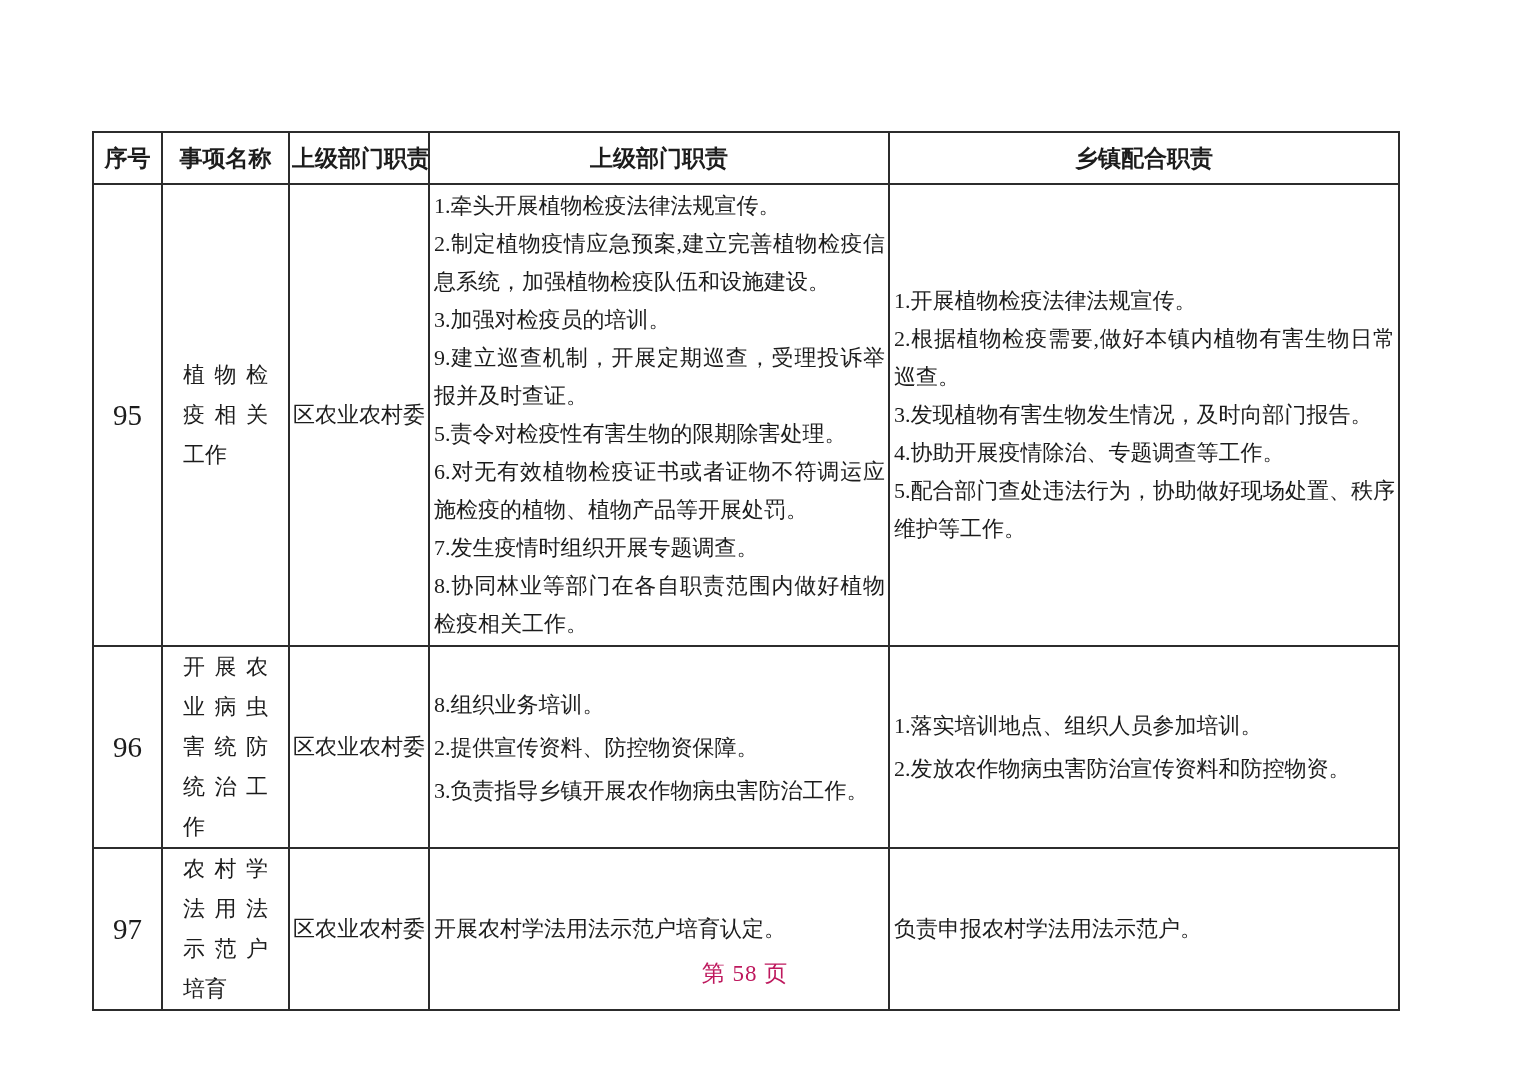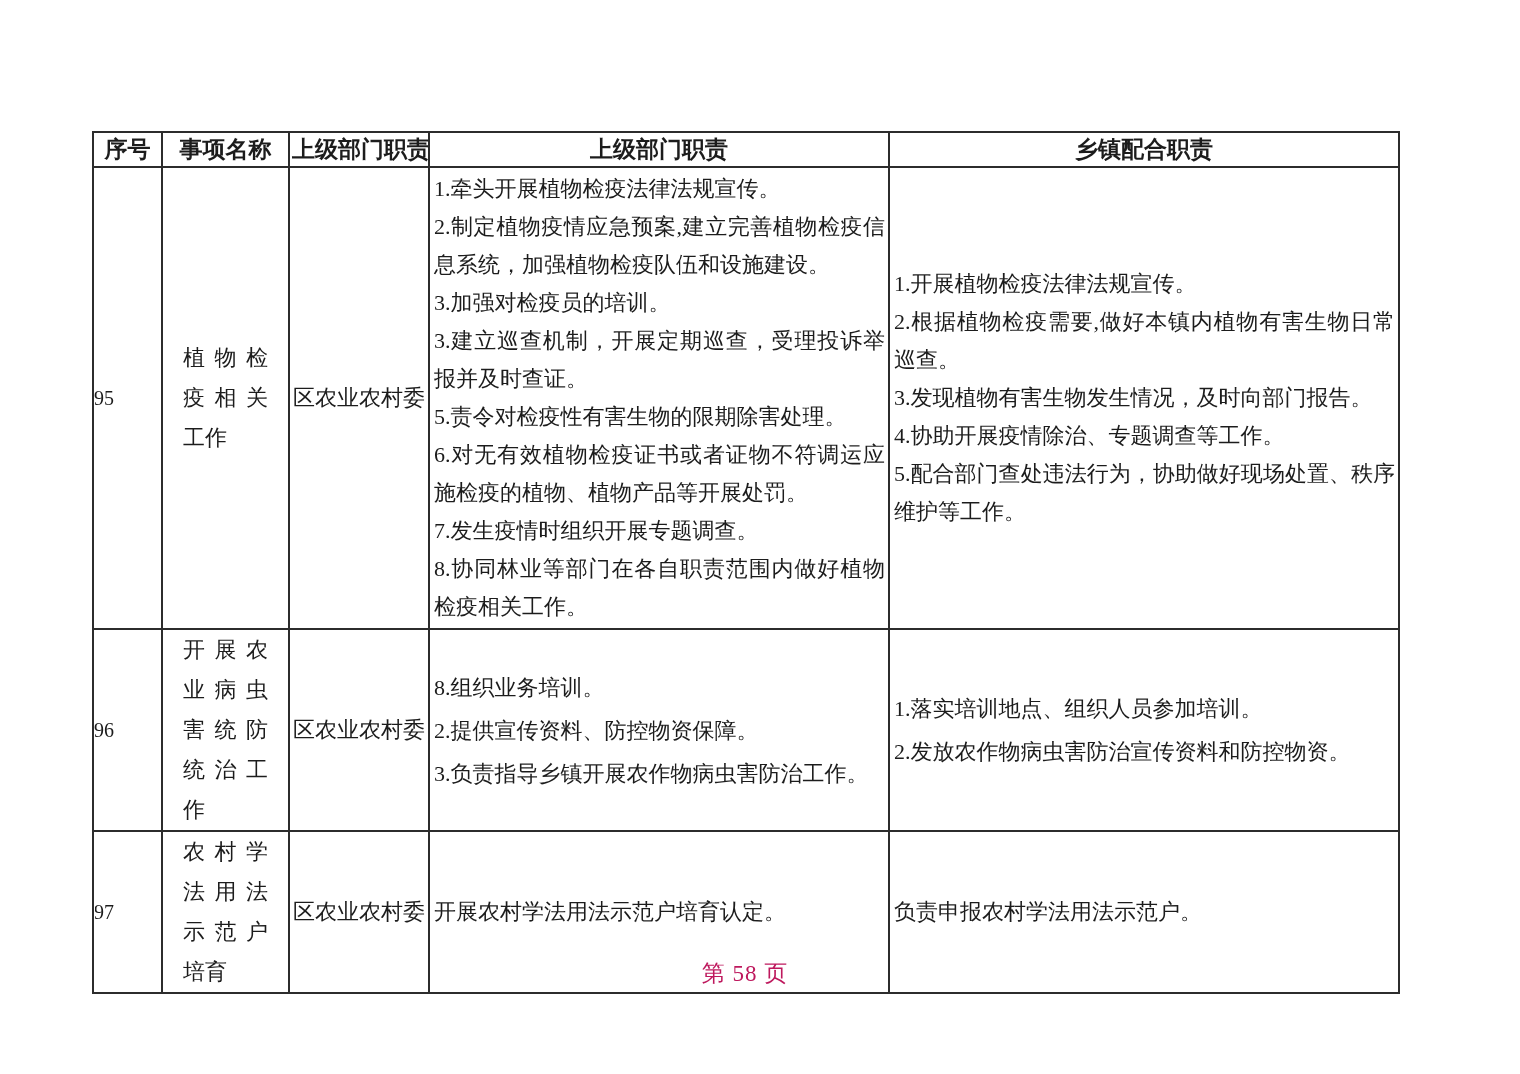--- a/index.html
+++ b/index.html
@@ -21,28 +21,29 @@
   }
   table.duties th, table.duties td {
     border: 2px solid #2c2c2c;
     vertical-align: middle;
     overflow: hidden;
   }
   table.duties th {
     font-family: "Liberation Sans", "DejaVu Sans", sans-serif;
     font-weight: bold;
     font-size: 23px;
-    height: 35px;
+    height: 52px;
     text-align: center;
     padding: 0 2px;
     white-space: nowrap;
     margin-top: 28px;
   }
   td.serial {
-    font-size: 20px;
+    text-align: center;
+    font-size: 29px;
     font-family: "Liberation Serif", "DejaVu Serif", serif;
   }
   td.name {
     padding: 0 20px;
     font-size: 22px;
     line-height: 40px;
     text-align: justify;
     text-justify: inter-character;
   }
   td.dept {
@@ -104,21 +105,21 @@
       </thead>
       <tbody>
         <tr class="row95">
           <td class="serial">95</td>
           <td class="name">植物检疫相关工作</td>
           <td class="dept">区农业农村委</td>
           <td class="duties-cell">
             <p>1.牵头开展植物检疫法律法规宣传。</p>
             <p>2.制定植物疫情应急预案,建立完善植物检疫信息系统，加强植物检疫队伍和设施建设。</p>
             <p>3.加强对检疫员的培训。</p>
-            <p>3.建立巡查机制，开展定期巡查，受理投诉举报并及时查证。</p>
+            <p>9.建立巡查机制，开展定期巡查，受理投诉举报并及时查证。</p>
             <p>5.责令对检疫性有害生物的限期除害处理。</p>
             <p>6.对无有效植物检疫证书或者证物不符调运应施检疫的植物、植物产品等开展处罚。</p>
             <p>7.发生疫情时组织开展专题调查。</p>
             <p>8.协同林业等部门在各自职责范围内做好植物检疫相关工作。</p>
           </td>
           <td class="duties-cell">
             <p>1.开展植物检疫法律法规宣传。</p>
             <p>2.根据植物检疫需要,做好本镇内植物有害生物日常巡查。</p>
             <p>3.发现植物有害生物发生情况，及时向部门报告。</p>
             <p>4.协助开展疫情除治、专题调查等工作。</p>

